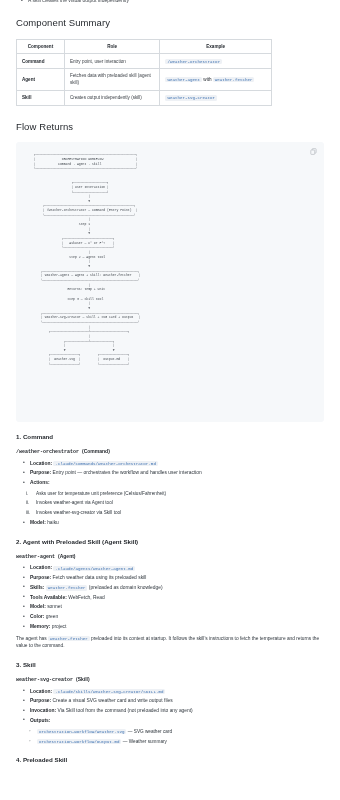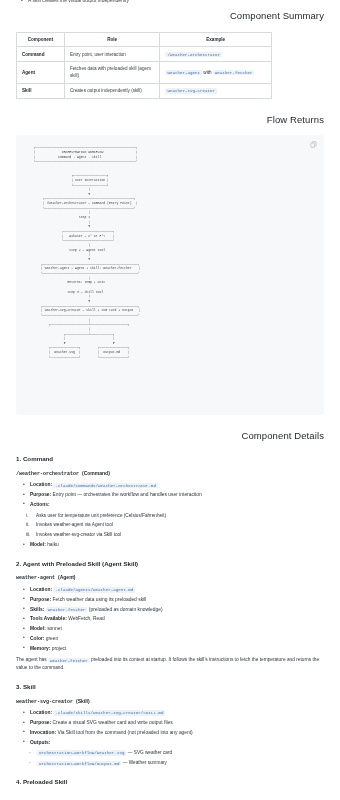--- a/index.html
+++ b/index.html
@@ -34,23 +34,22 @@
     content: "\2022";
     position: absolute; left: -7px; top: 0;
     color: #3a3f45;
   }
 
   
   h2.sec {
     font-size: 9.5px;
     font-weight: 500;
     color: #1f2328;
-    margin: 0 0 8px 0;
+    margin: 7px 0 8px 0;
     letter-spacing: .1px;
-    text-align: right;
   }
   h2.sec.spaced { margin-top: 14px; }
   h3.sub {
     font-size: 6.2px;
     font-weight: 600;
     color: #1f2328;
     margin: 10px 0 6px 0;
   }
 
   
@@ -266,21 +265,20 @@
             ┌────────────────────┴────────────────────┐
                                  │
                     ┌────────────┴────────────┐
                     │                         │
                     ▼                         ▼
             ┌───────────────┐         ┌───────────────┐
             │  weather.svg  │         │  output.md    │
             └───────────────┘         └───────────────┘</pre>
   </div>
 
-  <h2 class="sec spaced">Component Details</h2>
 
   <h3 class="sub">1. Command</h3>
   <div class="mono-head">
     <span>/weather-orchestrator</span>
     <span class="kind">(Command)</span>
   </div>
   <ul class="bul">
     <li><b>Location:</b> <code>.claude/commands/weather-orchestrator.md</code></li>
     <li><b>Purpose:</b> <span>Entry point — orchestrates the workflow and handles user interaction</span></li>
     <li><b>Actions:</b></li>

